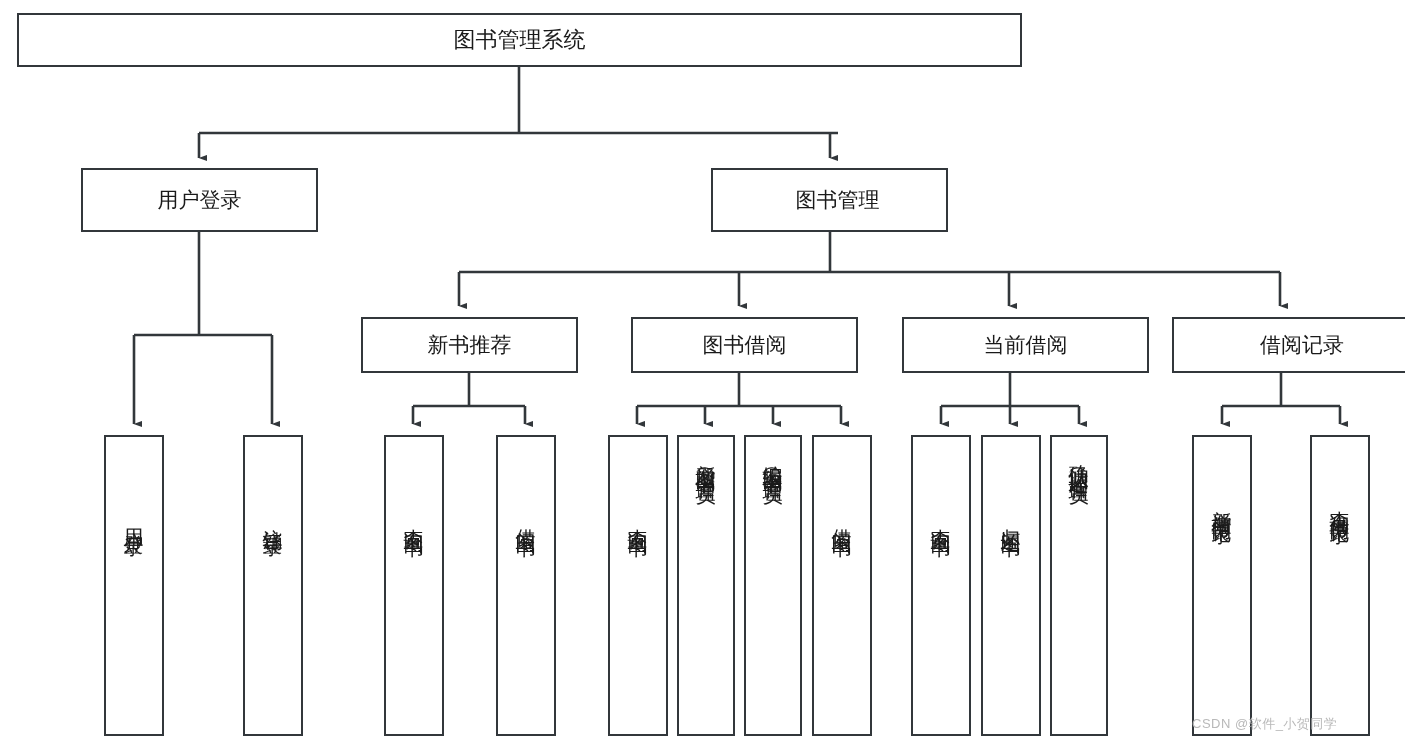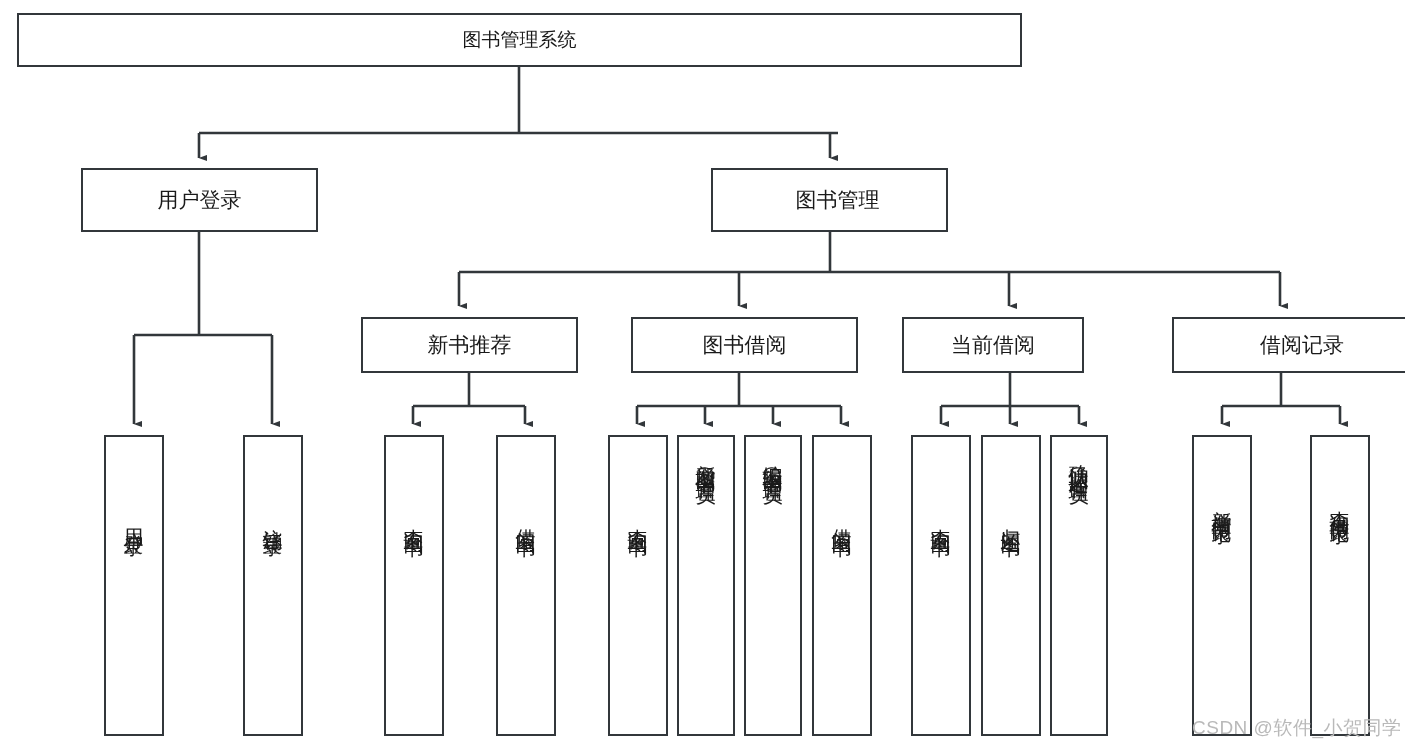--- a/index.html
+++ b/index.html
@@ -39,21 +39,21 @@
   .node-label {
     display: block;
     text-align: center;
     line-height: 1.22;
     white-space: pre-line;
   }
   .node.horizontal .node-label {
     font-size: 21px;
   }
   .node.root .node-label {
-    font-size: 19px;
+    font-size: 22px;
   }
   .node.vertical {
     align-items: flex-start;
     justify-content: center;
     padding-top: 12px;
   }
   .node.vertical .node-label {
     writing-mode: vertical-rl;
     text-orientation: upright;
     font-size: 20px;
@@ -62,21 +62,21 @@
     white-space: nowrap;
   }
   .node.vertical.mid .node-label {
     margin-top: 64px;
   }
   .node.vertical.mid2 .node-label {
     margin-top: 46px;
   }
   .watermark {
     position: absolute;
-    font-size: 19px;
+    font-size: 13px;
     color: #b9b9b9;
     letter-spacing: 0.5px;
     white-space: nowrap;
     user-select: none;
   }
 </style>
 </head>
 <body>
 
 <div id="diagram-root">
@@ -156,21 +156,21 @@
   </div>
 
   <div class="node horizontal" style="left:361px; top:317px; width:217px; height:56px;">
     <span class="node-label">新书推荐</span>
   </div>
 
   <div class="node horizontal" style="left:631px; top:317px; width:227px; height:56px;">
     <span class="node-label">图书借阅</span>
   </div>
 
-  <div class="node horizontal" style="left:902px; top:317px; width:182px; height:56px;">
+  <div class="node horizontal" style="left:902px; top:317px; width:247px; height:56px;">
     <span class="node-label">当前借阅</span>
   </div>
 
   <div class="node horizontal" style="left:1172px; top:317px; width:260px; height:56px;">
     <span class="node-label">借阅记录</span>
   </div>
 
   <div class="node vertical mid" style="left:104px; top:435px; width:60px; height:301px;">
     <span class="node-label">用户登录</span>
   </div>

